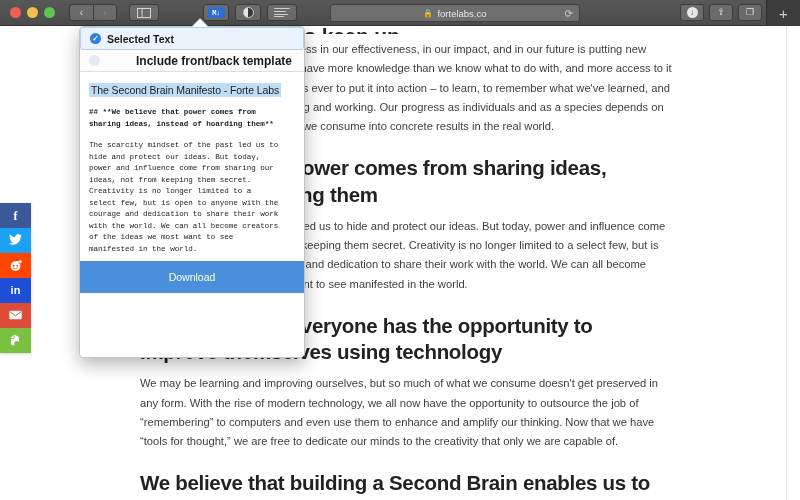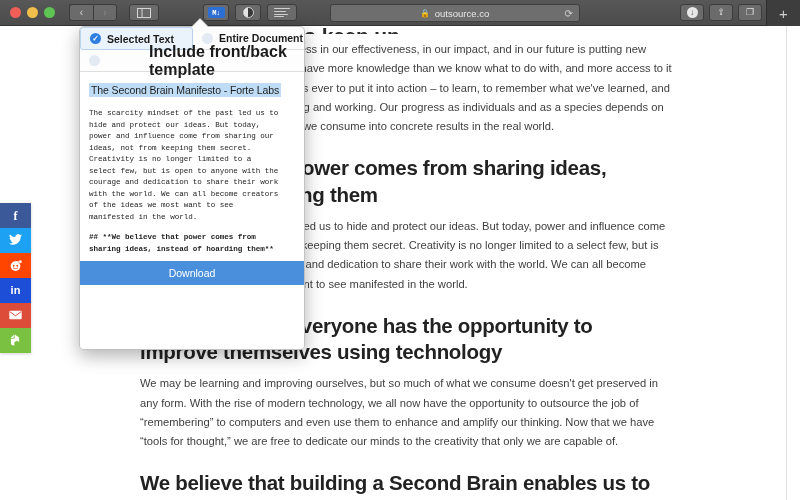--- a/index.html
+++ b/index.html
@@ -135,36 +135,36 @@
   .radio {
     width:11px; height:11px; border-radius:50%; background:#e3eaf3; flex:none;
     display:flex; align-items:center; justify-content:center;
   }
   .radio.on { background:#2f7fe0; color:#fff; font-size:8px; line-height:1; }
   .seg-label { white-space:nowrap;text-align:right; }
   .check-row {
     display:flex; align-items:center; gap:8px; height:22px;
     border-bottom:1px solid #dedede; padding-left:9px;
   }
-  .check-row .lbl { font-size:16px; font-weight:bold; color:#1b1b1b; margin-left:41px; }
+  .check-row .lbl { font-size:12px; font-weight:bold; color:#1b1b1b; margin-left:28px; }
 
   .pop-body { padding:8px 16px 6px 9px; background:#fff; }
   .doc-title {
     font-size:10.5px; color:#1e1e1e; background:#bedcf5;
     display:inline-block; padding:1px 2px; letter-spacing:-0.1px;
   }
   .mono {
     font-family:"Liberation Mono", monospace;
     font-size:7.6px; color:#1d1d1d; line-height:1.52;
     white-space:pre-wrap; margin-top:9px; letter-spacing:-0.05px;
   }
   .mono.bold { font-weight:bold; }
   .mono.body { margin-top:10px; }
   .dl-btn {
-    display:block; width:100%; height:24px; background:#4a8fdc;
+    display:block; width:100%; height:32px; background:#4a8fdc;
     color:#fff; font-size:10.5px; text-align:center; line-height:20px;
     border:none; cursor:pointer; font-family:"Liberation Sans", sans-serif;
   }
   .pop-pad { height:64px; background:#fff; }
 </style>
 </head>
 <body>
 
 <div id="app">
 
@@ -201,21 +201,21 @@
       <div class="tool tool-lines">
         <span class="ln ln1"></span>
         <span class="ln ln2"></span>
         <span class="ln ln3"></span>
         <span class="ln ln4"></span>
       </div>
     </div>
 
     <div class="urlbar">
       <span class="lock">🔒</span>
-      <span>outsource.co</span>
+      <span>fortelabs.co</span>
       <span class="reload">⟳</span>
     </div>
 
     <div class="right-tools">
       <div class="rt">
         <span class="dl-circle">↓</span>
       </div>
       <div class="rt">
         <span class="gl">⇪</span>
       </div>
@@ -291,44 +291,40 @@
   </div>
 
   <div class="pop-arrow"></div>
   <div class="popover">
 
     <div class="seg-row">
       <div class="seg active">
         <span class="radio on">✓</span>
         <span class="seg-label">Selected Text</span>
       </div>
-      <div class="seg">
-        <span class="radio"></span>
-        <span class="seg-label">Entire Document</span>
-      </div>
     </div>
 
     <div class="check-row">
       <span class="radio"></span>
       <span class="lbl">Include front/back template</span>
     </div>
 
     <div class="pop-body">
       <span class="doc-title">The Second Brain Manifesto - Forte Labs</span>
+      <div class="mono bold">## **We believe that power comes from
+sharing ideas, instead of hoarding them**</div>
       <div class="mono body">The scarcity mindset of the past led us to
 hide and protect our ideas. But today,
 power and influence come from sharing our
 ideas, not from keeping them secret.
 Creativity is no longer limited to a
 select few, but is open to anyone with the
 courage and dedication to share their work
 with the world. We can all become creators
 of the ideas we most want to see
 manifested in the world.</div>
-      <div class="mono bold">## **We believe that power comes from
-sharing ideas, instead of hoarding them**</div>
     </div>
 
     <button class="dl-btn">Download</button>
     <div class="pop-pad"></div>
   </div>
 
 </div>
 
 </body></html>

